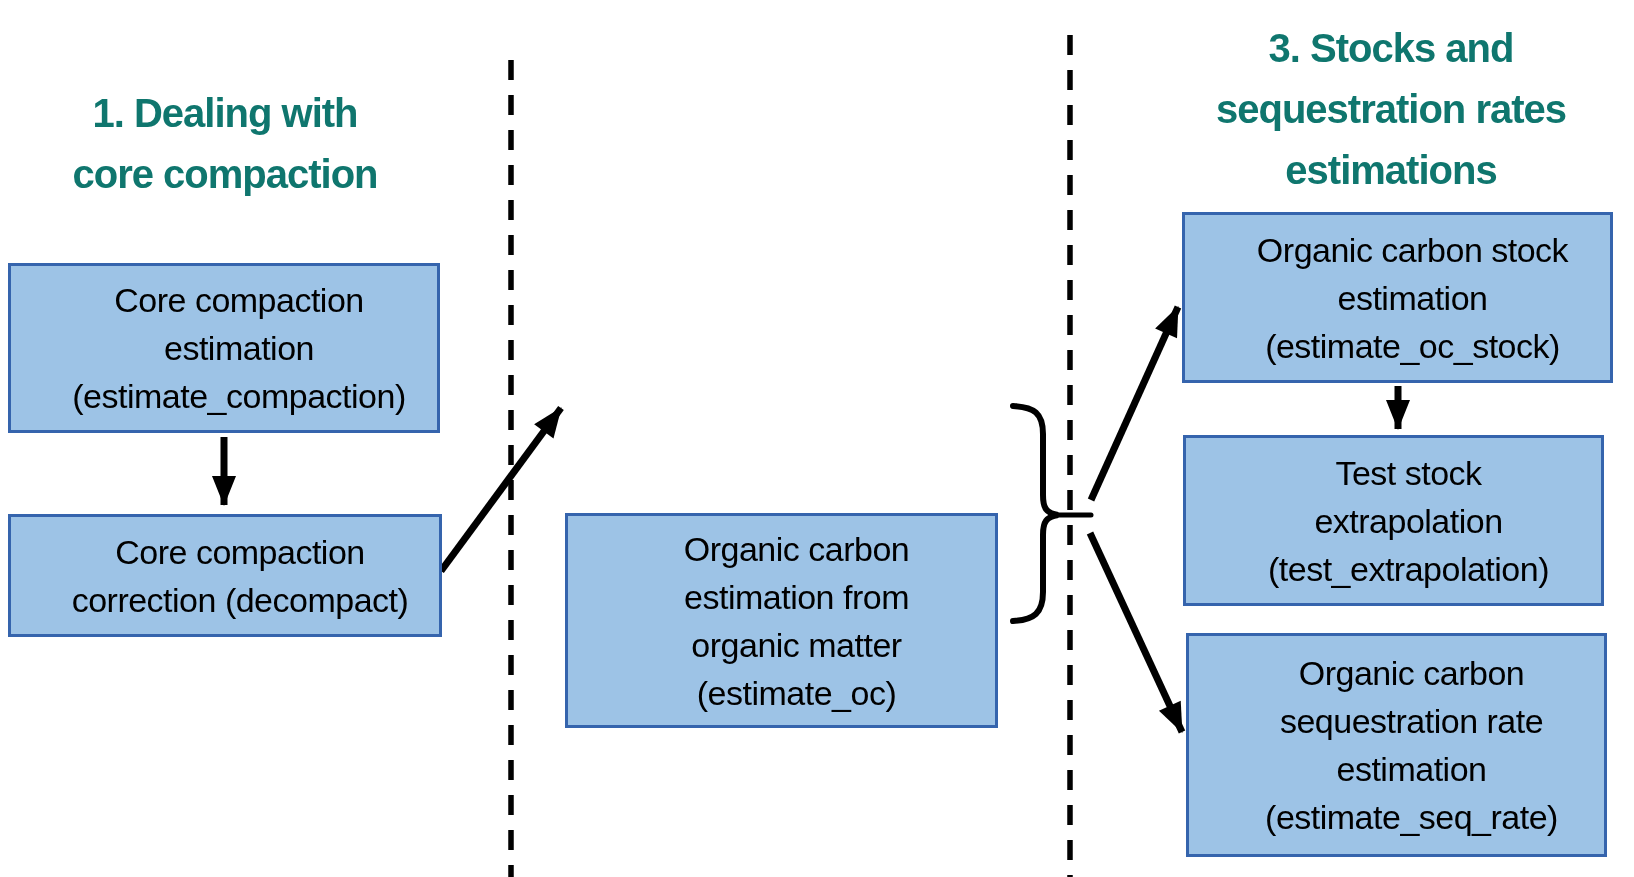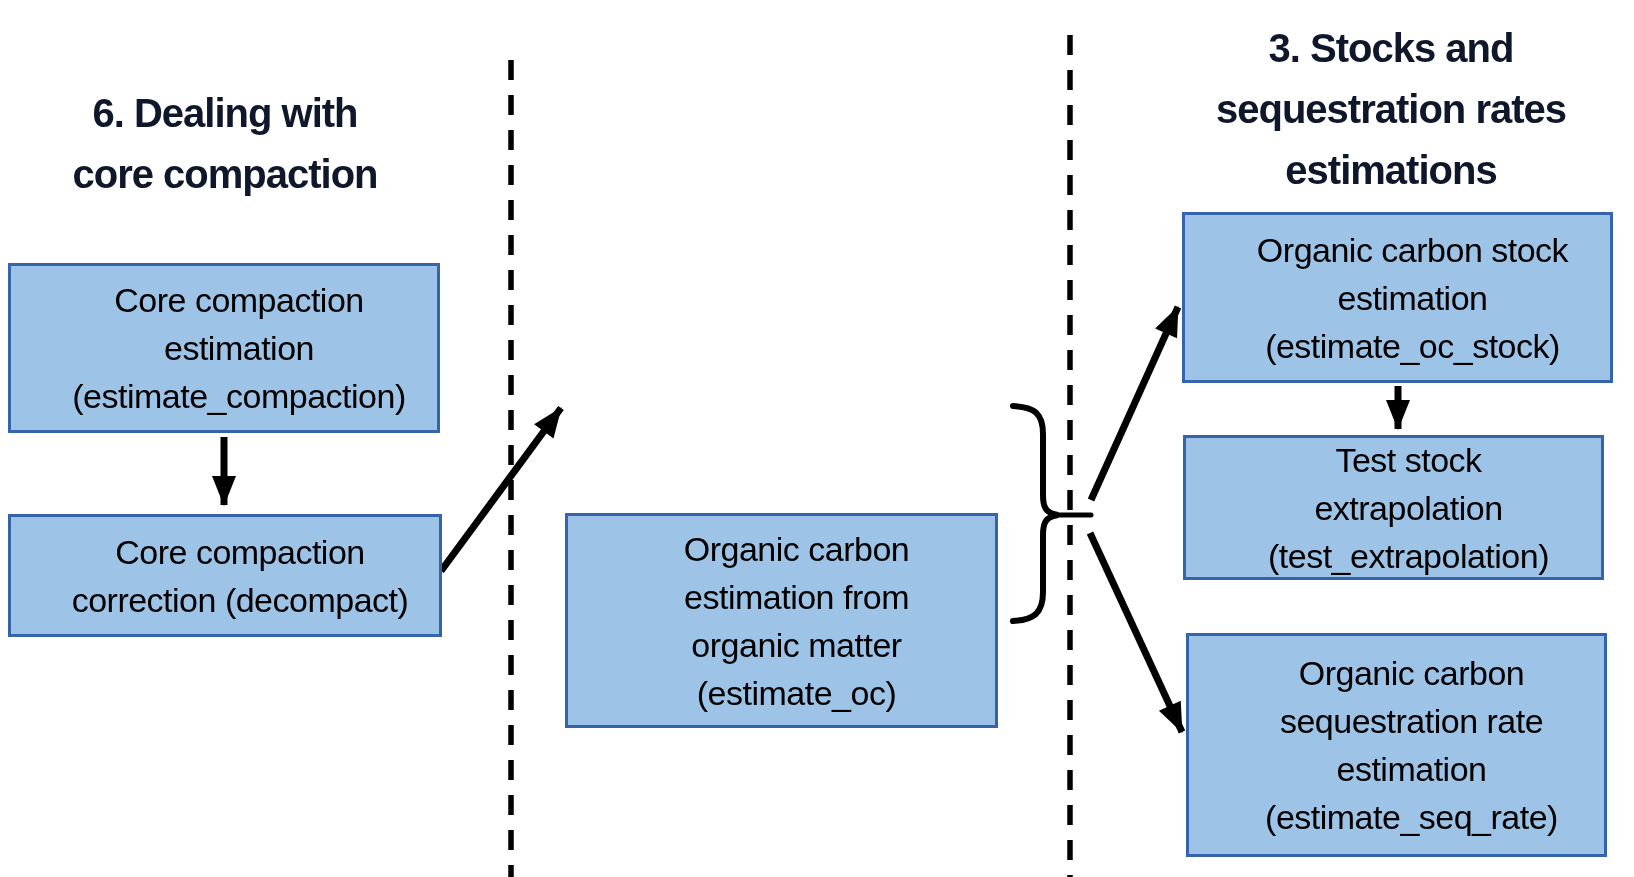--- a/index.html
+++ b/index.html
@@ -14,21 +14,21 @@
     position:absolute;left:0;top:0;width:1634px;height:877px;
     pointer-events:none;
   }
   .section-title{
     position:absolute;
     text-align:center;
     font-weight:bold;
     font-size:40px;
     line-height:61px;
     letter-spacing:-1px;
-    color:#0f172a;
+    color:#0f766e;
     white-space:pre-line;
   }
   .flow-box{
     position:absolute;
     background:#9DC3E6;
     border:3px solid #3564AD;
     box-sizing:border-box;
     display:flex;
     align-items:center;
     justify-content:center;
@@ -42,21 +42,21 @@
   }
   #title-1{left:5px;top:83px;width:440px;}
   #title-2{left:535px;top:104px;width:440px;}
   #title-3{left:1170px;top:18px;width:442px;}
 
   #box-1{left:8px;   top:263px; width:432px; height:170px;}
   #box-2{left:8px;   top:514px; width:434px; height:123px;}
   #box-3{left:562px; top:342px; width:435px; height:121px;}
   #box-4{left:565px; top:513px; width:433px; height:215px;}
   #box-5{left:1182px;top:212px; width:431px; height:171px;}
-  #box-6{left:1183px;top:435px; width:421px; height:145px;}
+  #box-6{left:1183px;top:435px; width:421px; height:171px;}
   #box-7{left:1186px;top:633px; width:421px; height:224px;}
 </style>
 </head>
 <body>
 
 <div class="canvas">
 
   <svg class="connector-layer" viewBox="0 0 1634 877" xmlns="http://www.w3.org/2000/svg">
     <defs>
       <marker id="ah" markerUnits="userSpaceOnUse" markerWidth="34" markerHeight="26" refX="30" refY="13" orient="auto">
@@ -73,21 +73,21 @@
     <line x1="1090" y1="533" x2="1182" y2="732" stroke="#000000" stroke-width="7" marker-end="url(#ah)"></line>
     <line x1="1398" y1="386" x2="1398" y2="429" stroke="#000000" stroke-width="7" marker-end="url(#ah)"></line>
 
     <path d="M 1013 406 C 1034 407 1043 413 1043 434 L 1043 495
              C 1043 508 1046 513 1058 515
              C 1046 517 1043 522 1043 535 L 1043 592
              C 1043 613 1034 620 1013 621" fill="none" stroke="#000000" stroke-width="6" stroke-linecap="round"></path>
     <line x1="1056" y1="515" x2="1091" y2="515" stroke="#000000" stroke-width="5" stroke-linecap="round"></line>
   </svg>
 
-  <div class="section-title" id="title-1">6. Dealing with
+  <div class="section-title" id="title-1">1. Dealing with
 core compaction</div>
   <div class="section-title" id="title-3">3. Stocks and
 sequestration rates
 estimations</div>
 
   <div class="flow-box" id="box-1">Core compaction
 estimation
 (estimate_compaction)</div>
   <div class="flow-box" id="box-2">Core compaction
 correction (decompact)</div>

